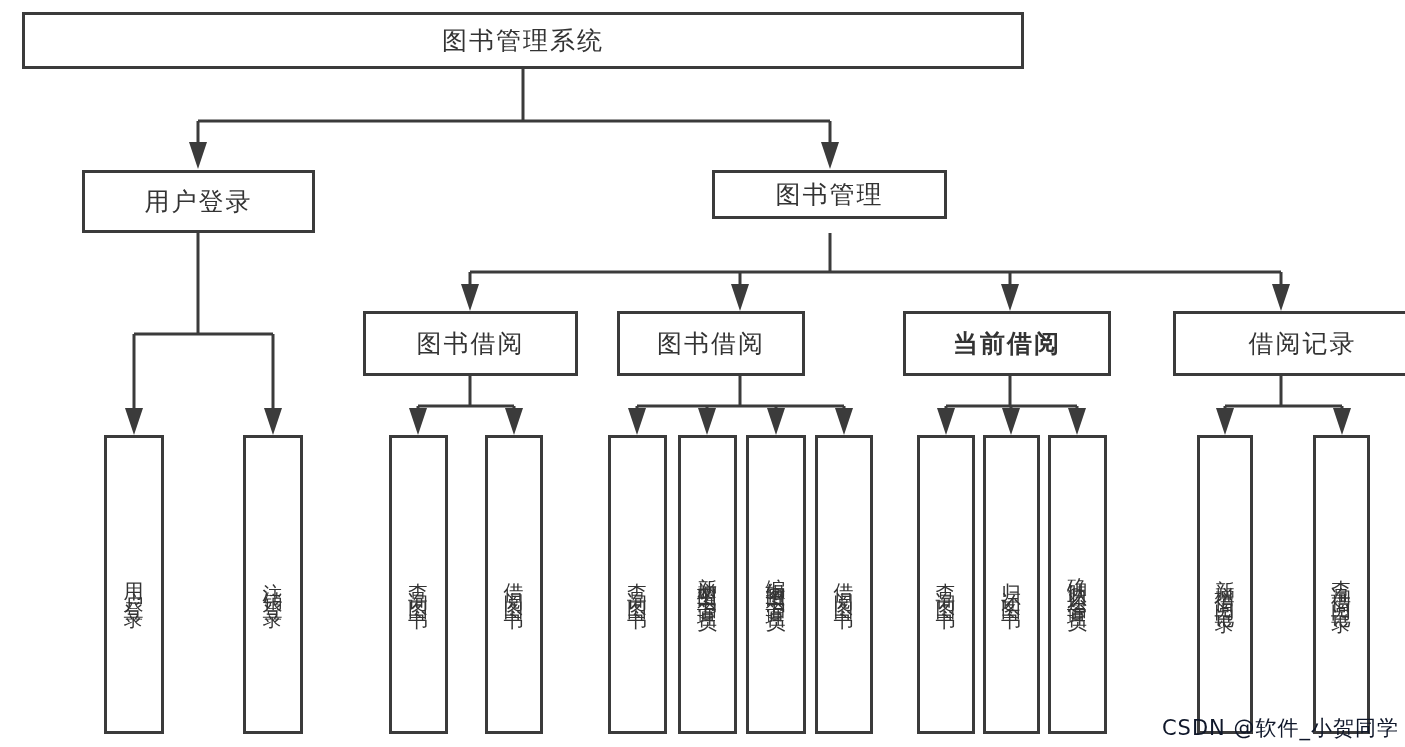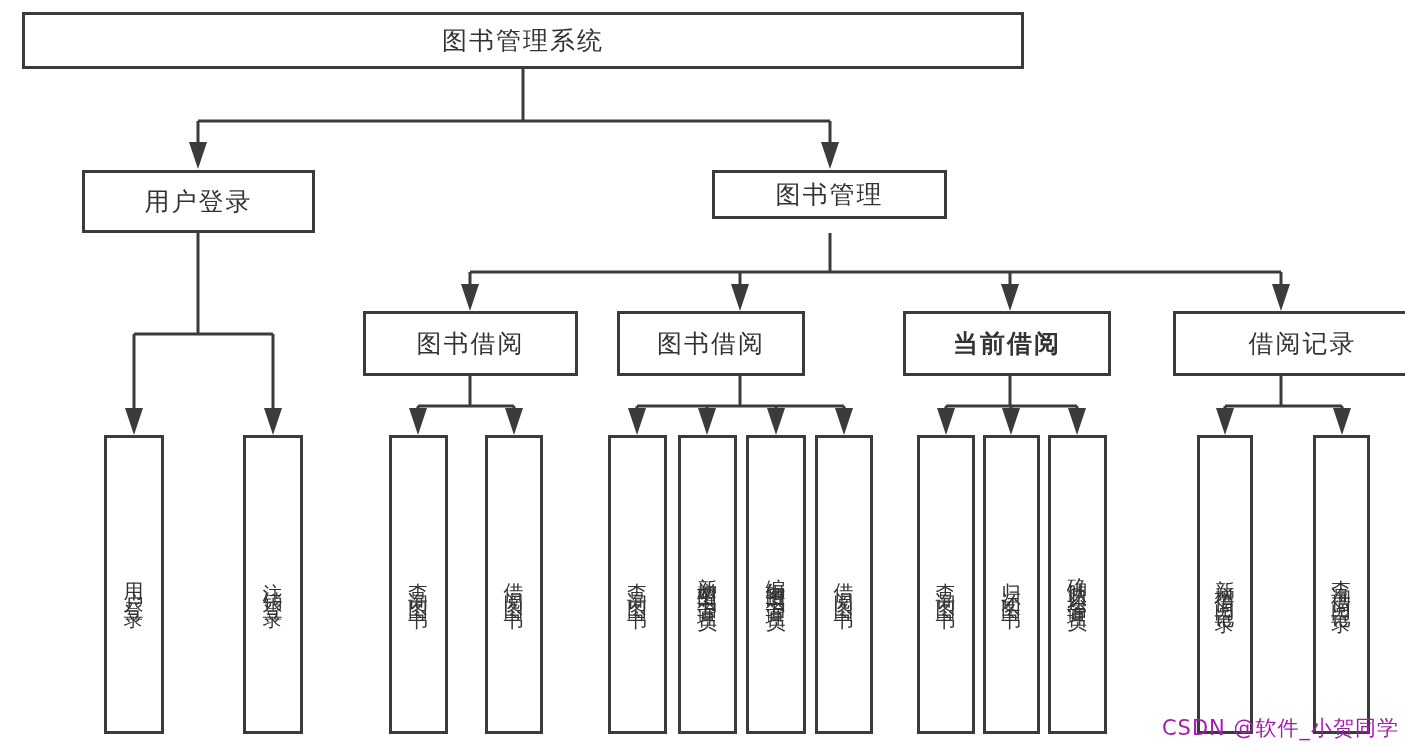--- a/index.html
+++ b/index.html
@@ -47,21 +47,21 @@
     color: #333333;
     font-size: 20px;
     writing-mode: vertical-rl;
     letter-spacing: 9px;
     line-height: 1;
   }
   .watermark {
     position: absolute;
     right: 6px;
     bottom: 5px;
-    color: #a21caf;
+    color: #0f172a;
     font-size: 21px;
     letter-spacing: 1px;
     pointer-events: none;
   }
 </style>
 </head>
 <body>
 
 <div class="canvas">
 

